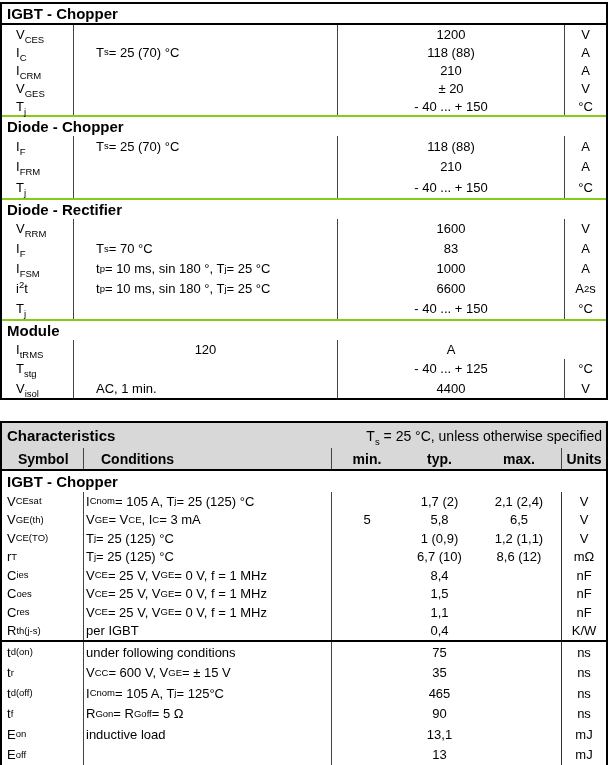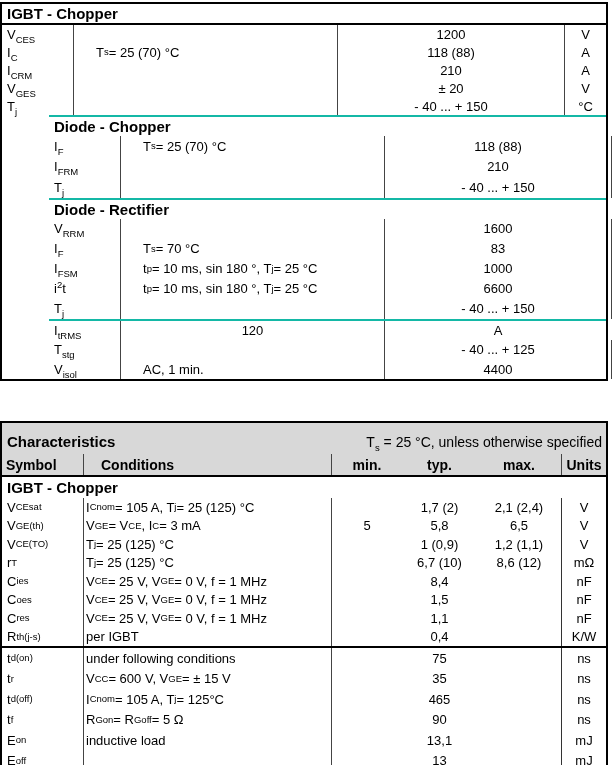--- a/index.html
+++ b/index.html
@@ -12,34 +12,34 @@
   .tbl{position:absolute;left:0;width:608px;box-sizing:border-box;border:2px solid #000;background:#fff;}
   #ratings-table{top:2px;}
   #char-table{top:421px;}
 
   sub{font-size:9.5px;line-height:0;}
   sup{font-size:9.5px;line-height:0;}
 
   
   .r-title{height:19px;line-height:19px;font-weight:bold;font-size:15px;padding-left:5px;}
   .r-section.first .r-title{border-bottom:2px solid #000;}
-  .r-section.sep-top{border-top:2px solid #14b8a6;margin-left:47px;}
+  .r-section.sep-top{border-top:2px solid #84cc16;}
   .r-row{display:grid;grid-template-columns:71px 264px 227px 42px;height:var(--rh,18px);align-items:center;}
-  .r-row .c-sym{padding-left:5px;}
+  .r-row .c-sym{padding-left:14px;}
   .r-row .c-cond{border-left:1px solid #444;padding-left:22px;height:100%;display:flex;align-items:center;}
   .r-row .c-val{border-left:1px solid #444;text-align:center;height:100%;display:flex;align-items:center;justify-content:center;}
   .r-row .c-unit{border-left:1px solid #444;text-align:center;height:100%;display:flex;align-items:center;justify-content:center;}
 
   
-  .ch-h1{display:grid;grid-template-columns:1fr auto;background:#d8d8d8;height:25px;align-items:center;padding:6px 4px 0 5px;}
+  .ch-h1{display:grid;grid-template-columns:1fr auto;background:#d8d8d8;height:25px;align-items:center;padding:0 4px 0 5px;}
   .ch-h1 .ch-title-text{font-weight:bold;font-size:15px;}
   .ch-h1 .ch-note{font-size:14px;text-align:right;}
   .ch-h2{display:grid;grid-template-columns:81px 248px 71px 75px 84px 45px;background:#d8d8d8;height:21px;font-weight:bold;font-size:14px;border-bottom:2px solid #000;}
   .ch-h2 > div{display:flex;align-items:center;height:100%;}
-  .ch-h2 .h-sym{padding-left:4px;}
+  .ch-h2 .h-sym{padding-left:16px;}
   .ch-h2 .h-cond{border-left:1px solid #444;padding-left:17px;}
   .ch-h2 .h-min{border-left:1px solid #444;justify-content:center;}
   .ch-h2 .h-typ{justify-content:center;}
   .ch-h2 .h-max{justify-content:center;}
   .ch-h2 .h-units{border-left:1px solid #444;justify-content:center;}
 
   .ch-sec-title{height:21px;line-height:21px;font-weight:bold;font-size:15px;padding-left:5px;}
   .ch-row{display:grid;grid-template-columns:81px 248px 71px 75px 84px 45px;height:var(--rh,18.5px);align-items:center;}
   .ch-row > div{display:flex;align-items:center;height:100%;}
   .ch-row .c-sym{padding-left:5px;}
@@ -157,20 +157,21 @@
   <div class="r-row">
     <div class="c-sym">T<sub>j</sub></div>
     <div class="c-cond"></div>
     <div class="c-val">- 40 ... + 150</div>
     <div class="c-unit">°C</div>
   </div>
 </div>
   </div>
 
   <div class="r-section sep-top" style="--rh: 19.5px;">
+    <div class="r-title">Module</div>
     <div class="r-rows">
   <div class="r-row">
     <div class="c-sym">I<sub>tRMS</sub></div>
     <div class="c-val">120</div>
     <div class="c-unit">A</div>
   </div>
 
   <div class="r-row">
     <div class="c-sym">T<sub>stg</sub></div>
     <div class="c-cond"></div>

